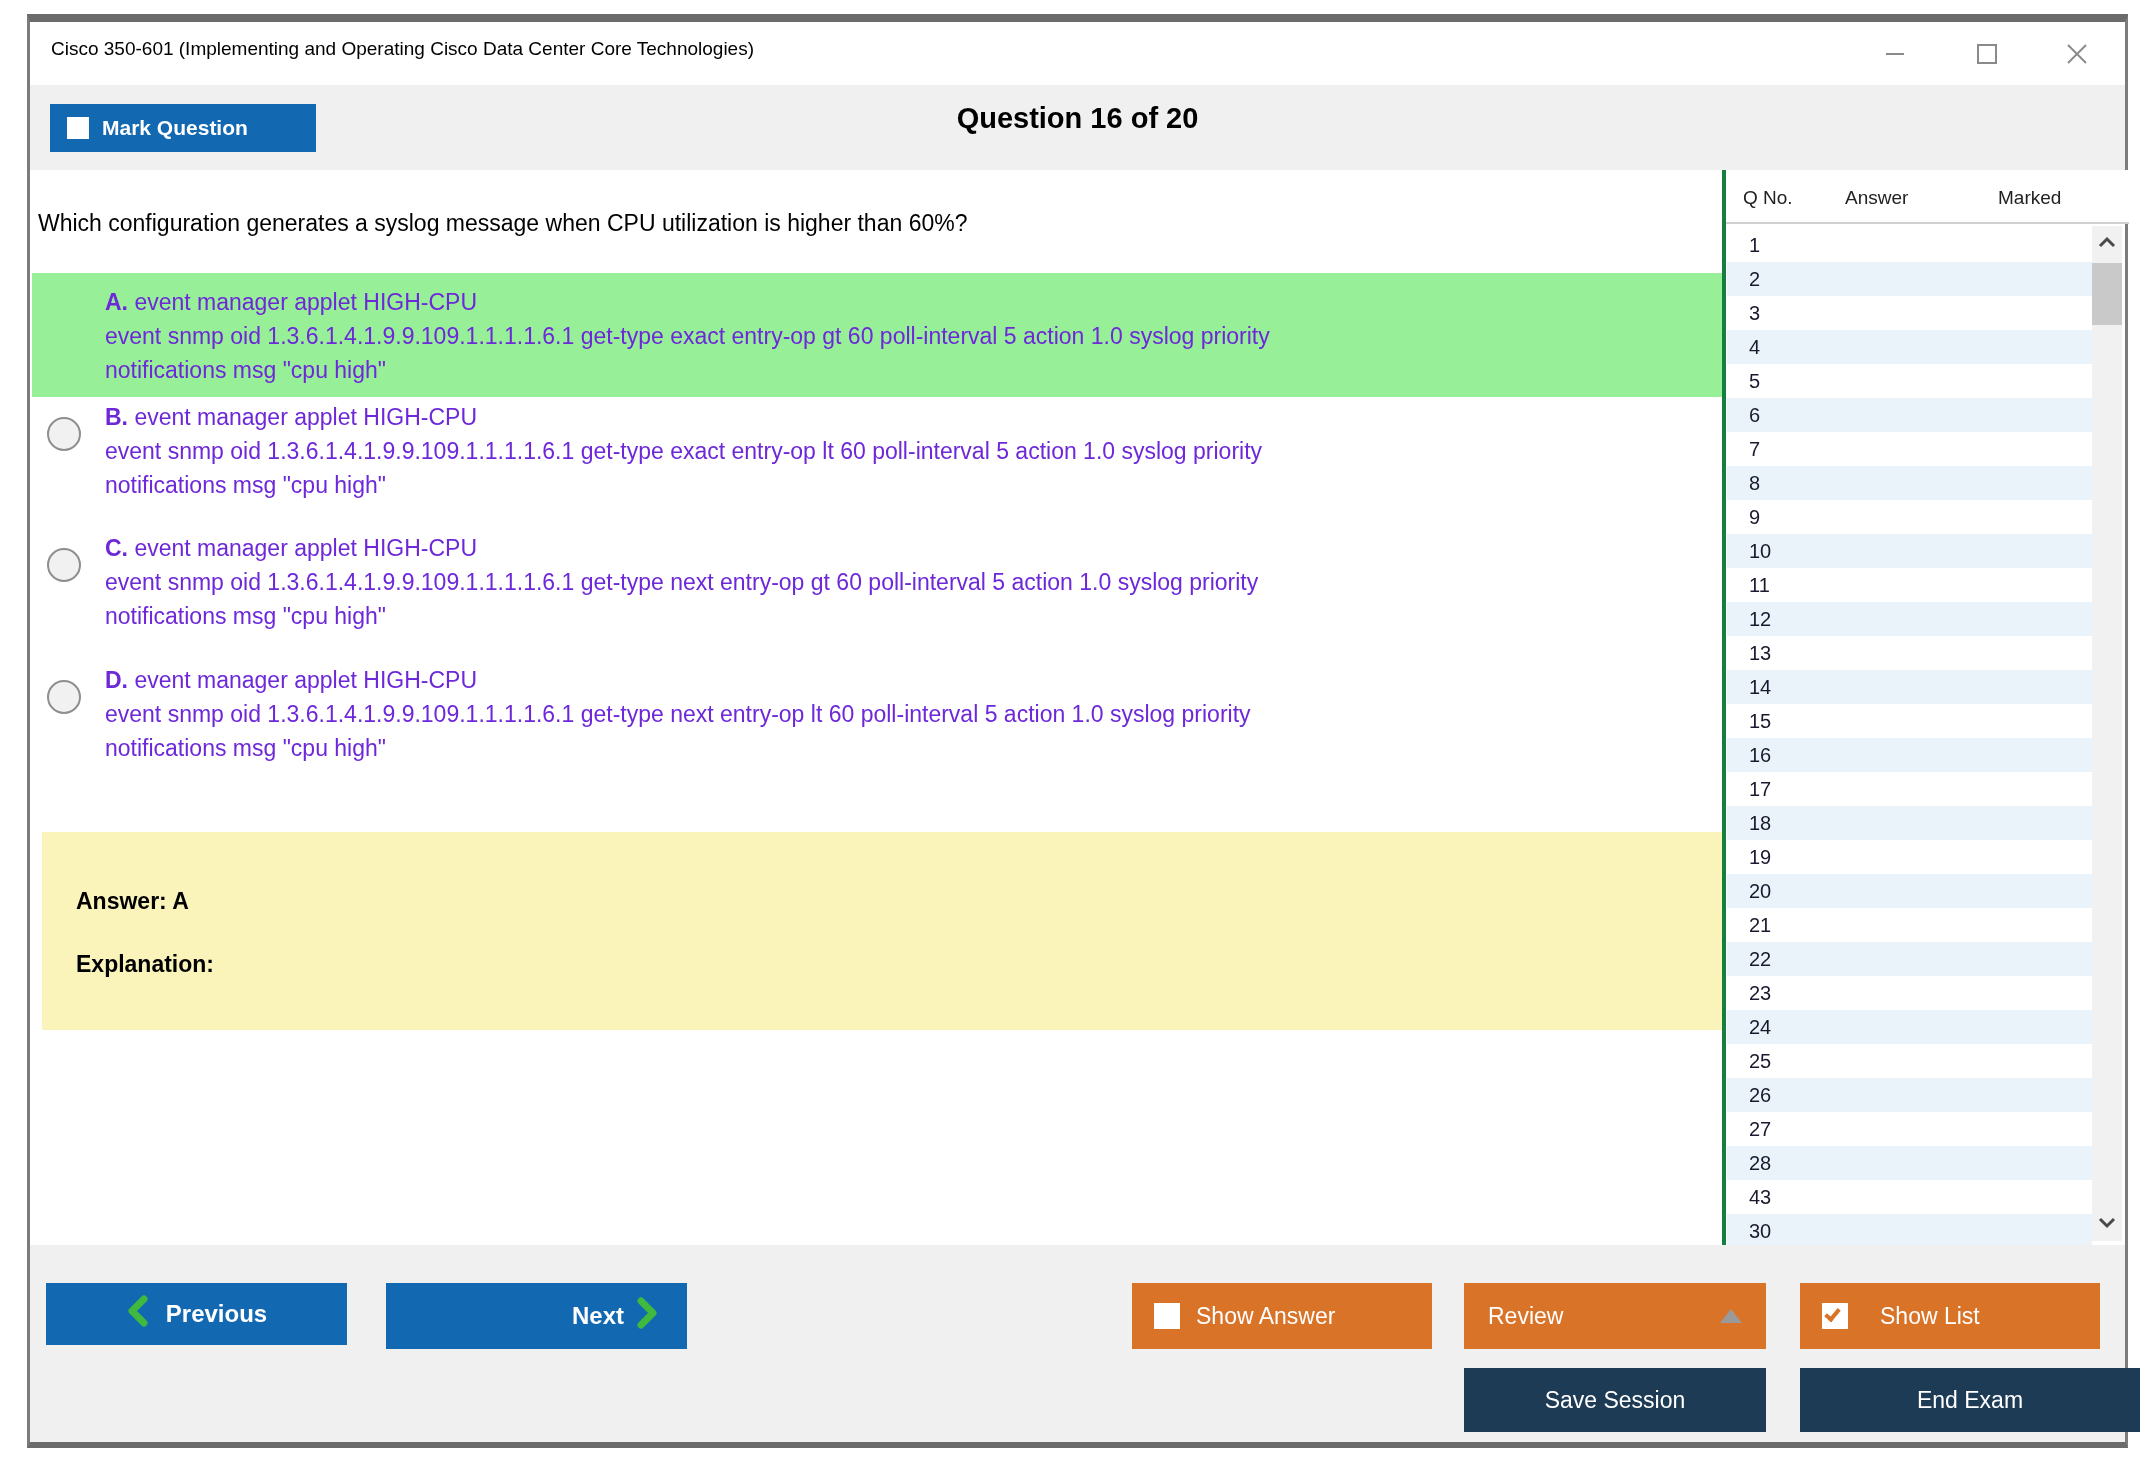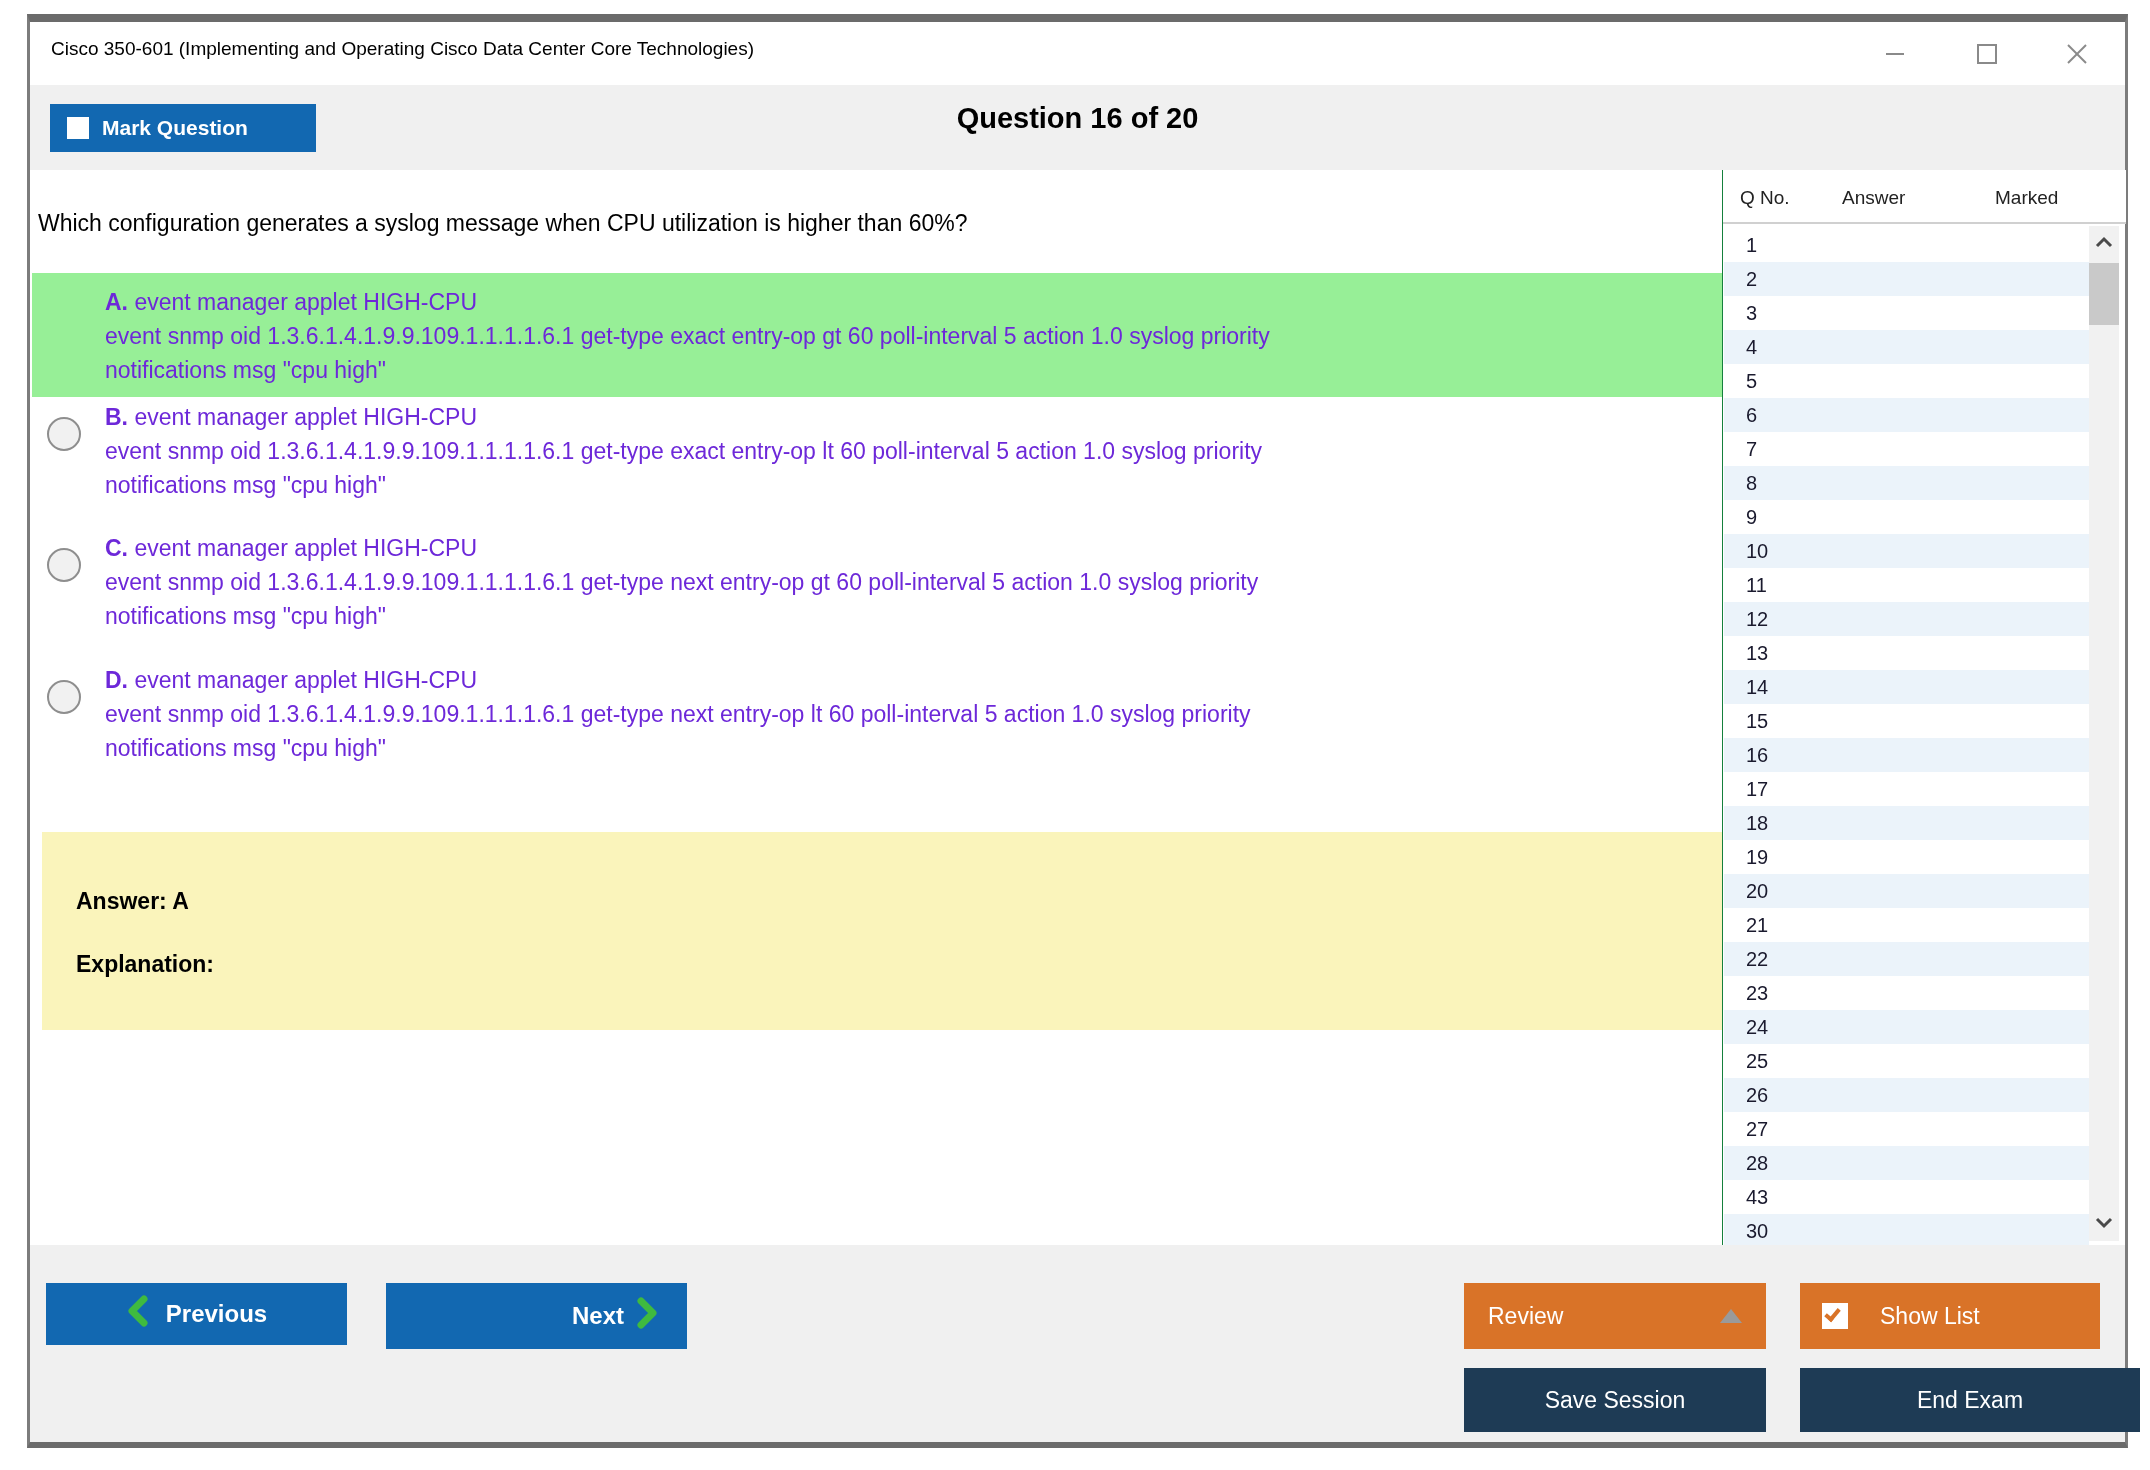--- a/index.html
+++ b/index.html
@@ -37,21 +37,21 @@
   .radio {
     position:absolute; width:34px; height:34px; border-radius:50%;
     background:#f1f1f1; border:2px solid #8e8e8e; left:17px;
   }
 
   
   .answer-box { position:absolute; left:12px; top:810px; width:1980px; height:198px; background:#faf4bb; }
   .answer-line { position:absolute; left:34px; font-weight:bold; font-size:23px; color:#000; }
 
   
-  .sidebar { position:absolute; left:1692px; top:148px; width:403px; height:1075px; background:#ffffff; border-left:1px solid #15803d; }
+  .sidebar { position:absolute; left:1692px; top:148px; width:403px; height:1075px; background:#ffffff; border-left:4px solid #15803d; }
   .sb-header { position:absolute; top:0; left:0; width:403px; height:54px; background:#ffffff; border-bottom:2px solid #d0d0d0; font-size:19px; color:#222; }
   .sb-h { position:absolute; top:17px; }
   .sb-rows { position:absolute; left:1px; top:58px; width:365px; }
   .sb-row { height:34px; display:flex; align-items:center; padding-left:22px; font-size:20px; color:#1a1a2e; background:#ffffff; }
   .sb-row.alt { background:#ebf3fa; }
   .sb-scroll { position:absolute; left:366px; top:56px; width:30px; height:1015px; background:#f1f1f1; }
   .sb-up, .sb-down { position:absolute; left:0; width:30px; height:34px; display:flex; align-items:center; justify-content:center; }
   .sb-up { top:0; } .sb-down { bottom:0; }
   .sb-thumb { position:absolute; left:0; top:37px; width:30px; height:62px; background:#c9c9c9; }
 
@@ -279,20 +279,24 @@
 
         <div class="btn btn-blue" style="left:356px; top:38px; width:301px; height:66px; gap:13px; justify-content:flex-end; padding-right:28px;">
           <span>Next</span>
           <span>
             <svg width="22" height="32">
                 <polyline points="4,4 16,16 4,28" fill="none" stroke="#3fba3f" stroke-width="7" stroke-linecap="round" stroke-linejoin="round"></polyline>
               </svg>
           </span>
         </div>
 
+        <div class="btn btn-orange" style="left:1102px; top:38px; width:300px; height:66px; gap:16px; justify-content:flex-start; padding-left:22px;">
+          <span class="cb"></span>
+          <span>Show Answer</span>
+        </div>
 
         <div class="btn btn-orange" style="left:1434px; top:38px; width:302px; height:66px; justify-content:space-between; padding:0 24px;">
           <span>Review</span>
           <span class="tri-up"></span>
         </div>
 
         <div class="btn btn-orange" style="left:1770px; top:38px; width:300px; height:66px; gap:32px; justify-content:flex-start; padding-left:22px;">
           <span class="cb">
               <span class="tick"></span>
             </span>

